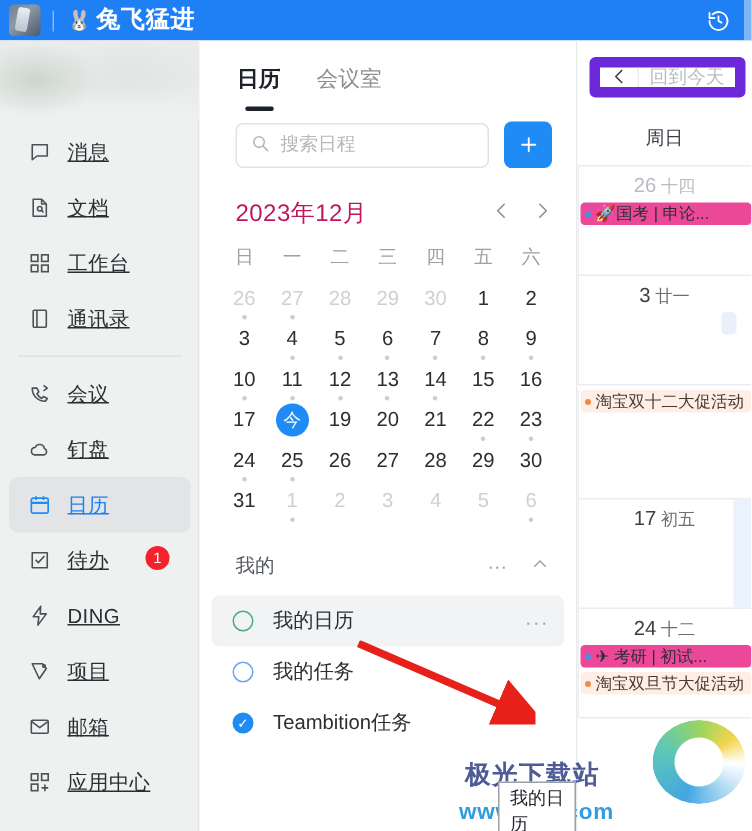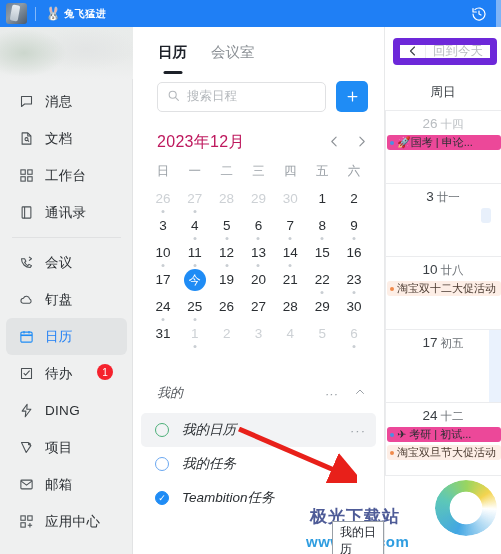--- a/index.html
+++ b/index.html
@@ -23,21 +23,21 @@
       linear-gradient(135deg,#6b7f95 0%,#8d9aa6 40%,#4a5a6c 100%);
     position:relative; overflow:hidden; flex:none;
   }
   .tb-avatar::after{
     content:""; position:absolute; left:5px; top:2px; width:8px; height:16px;
     background:linear-gradient(180deg,#e9eef2,#b9c4cd);
     transform:rotate(10deg); border-radius:2px;
   }
   .tb-sep { width:1px; height:14px; background:rgba(255,255,255,.45); margin:0 9px 0 8px; flex:none;}
   .tb-emoji { font-size:13px; line-height:1; margin-right:3px; }
-  .tb-title { color:#fff; font-size:10px; font-weight:700; letter-spacing:.5px; }
+  .tb-title { color:#fff; font-size:16px; font-weight:700; letter-spacing:.5px; }
   .tb-right { margin-left:auto; display:flex; align-items:center; height:100%; }
   .tb-icon-btn {
     width:34px; height:27px; display:flex; align-items:center; justify-content:center;
   }
   .tb-scroll-nub{
     width:5px; height:27px; background:#7fb4f7; margin-right:0px;
   }
 
   
   .rail {
@@ -49,21 +49,21 @@
     background:
       radial-gradient(60px 34px at 24px 26px, rgba(199,211,200,.85), rgba(232,234,233,0) 70%),
       radial-gradient(70px 30px at 86px 22px, rgba(226,228,228,.9), rgba(235,236,236,0) 72%),
       linear-gradient(180deg,#e9eceb 0%, #e8eae9 55%, #eff0f0 100%);
     filter: blur(0.4px);
   }
   .nav-list { position:absolute; top:56px; left:0; width:133px; }
   .nav-item{
     position:relative; display:flex; align-items:center;
     height:37px; margin:0 6px; padding-left:12px; border-radius:6px;
-    color:#2b2f33; cursor:default;
+    color:#2b2f33; cursor:default;text-decoration:underline;
   }
   .nav-item.active{ background:#e2e4e5; color:#1f7ff5; }
   .nav-ico{ width:17px; height:17px; margin-right:10px; flex:none; display:flex; align-items:center; justify-content:center; }
   .nav-label{ font-size:13.5px; letter-spacing:.3px; }
   .nav-sep{ height:1px; background:#e0e1e2; margin:6px 12px; }
   .badge{
     position:absolute; right:14px; top:9px; min-width:16px; height:16px;
     background:#f5222d; color:#fff; border-radius:9px; font-size:10px;
     display:flex; align-items:center; justify-content:center; padding:0 4px;
     font-family:"Liberation Sans",sans-serif;
@@ -114,21 +114,21 @@
     position:absolute; bottom:3px; left:50%; transform:translateX(-50%);
     width:3px; height:3px; border-radius:50%; background:#c9ced3;
   }
   .today{
     width:22px; height:22px; border-radius:50%; background:#1f8cf5;
     color:#fff; display:flex; align-items:center; justify-content:center;
     font-size:12px; margin-top:-2px;
   }
 
   
-  .mysec{ margin-top:28px;font-style:italic; }
+  .mysec{ margin-top:12px; }
   .myhdr{ display:flex; align-items:center; height:28px; padding:0 18px 0 24px; }
   .myhdr .t{ font-size:13px; color:#5b6view; color:#55595e;}
   .myhdr .acts{ margin-left:auto; display:flex; gap:16px; color:#9aa0a6; font-size:13px; align-items:center;}
   .callist{ margin-top:6px; }
   .calitem{
     display:flex; align-items:center; height:34px; margin:0 8px; padding:0 10px 0 14px;
     border-radius:5px; position:relative;
   }
   .calitem.hover{ background:#f2f3f5; }
   .ring{ width:14px; height:14px; border-radius:50%; border:1.6px solid #4caf78; flex:none;}
@@ -605,21 +605,20 @@
             <span>🚀国考 | 申论...</span>
           </div>
         </div>
         <div class="wk">
           <div class="lcol-sep"></div>
           <div class="daylabel"><span>3</span><span class="lunar">廿一</span></div>
           <div class="ev chipb" style="margin-left: 96px;"></div>
         </div>
         <div class="wk">
           <div class="lcol-sep"></div>
-          <div class="daylabel"><span>10</span><span class="lunar">廿八</span></div>
           <div class="ev orange">
             <span class="bullet"></span>
             <span>淘宝双十二大促活动</span>
           </div>
         </div>
         <div class="wk">
           <div class="lcol-sep"></div>
           <div class="daylabel"><span>17</span><span class="lunar">初五</span></div>
           <div class="colhint"></div>
         </div>

